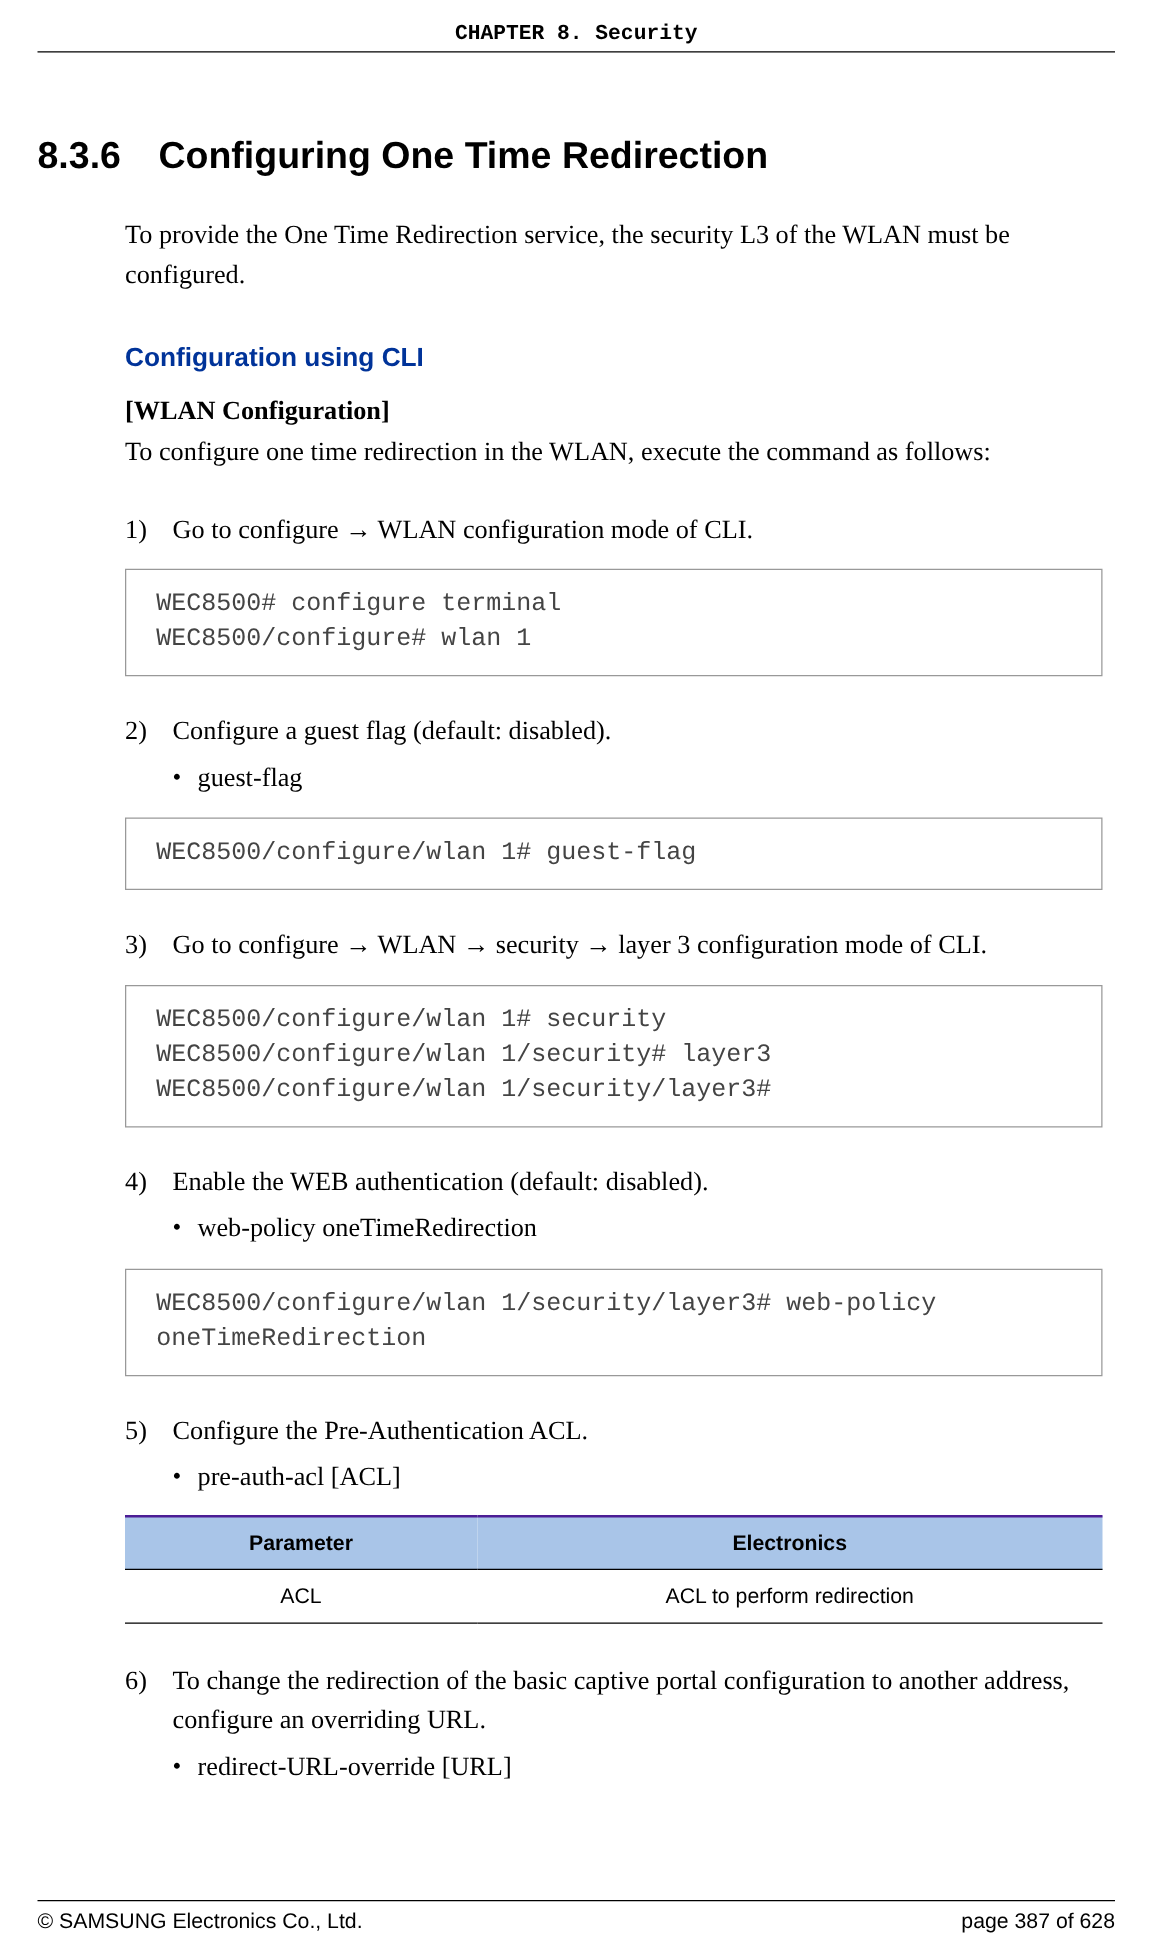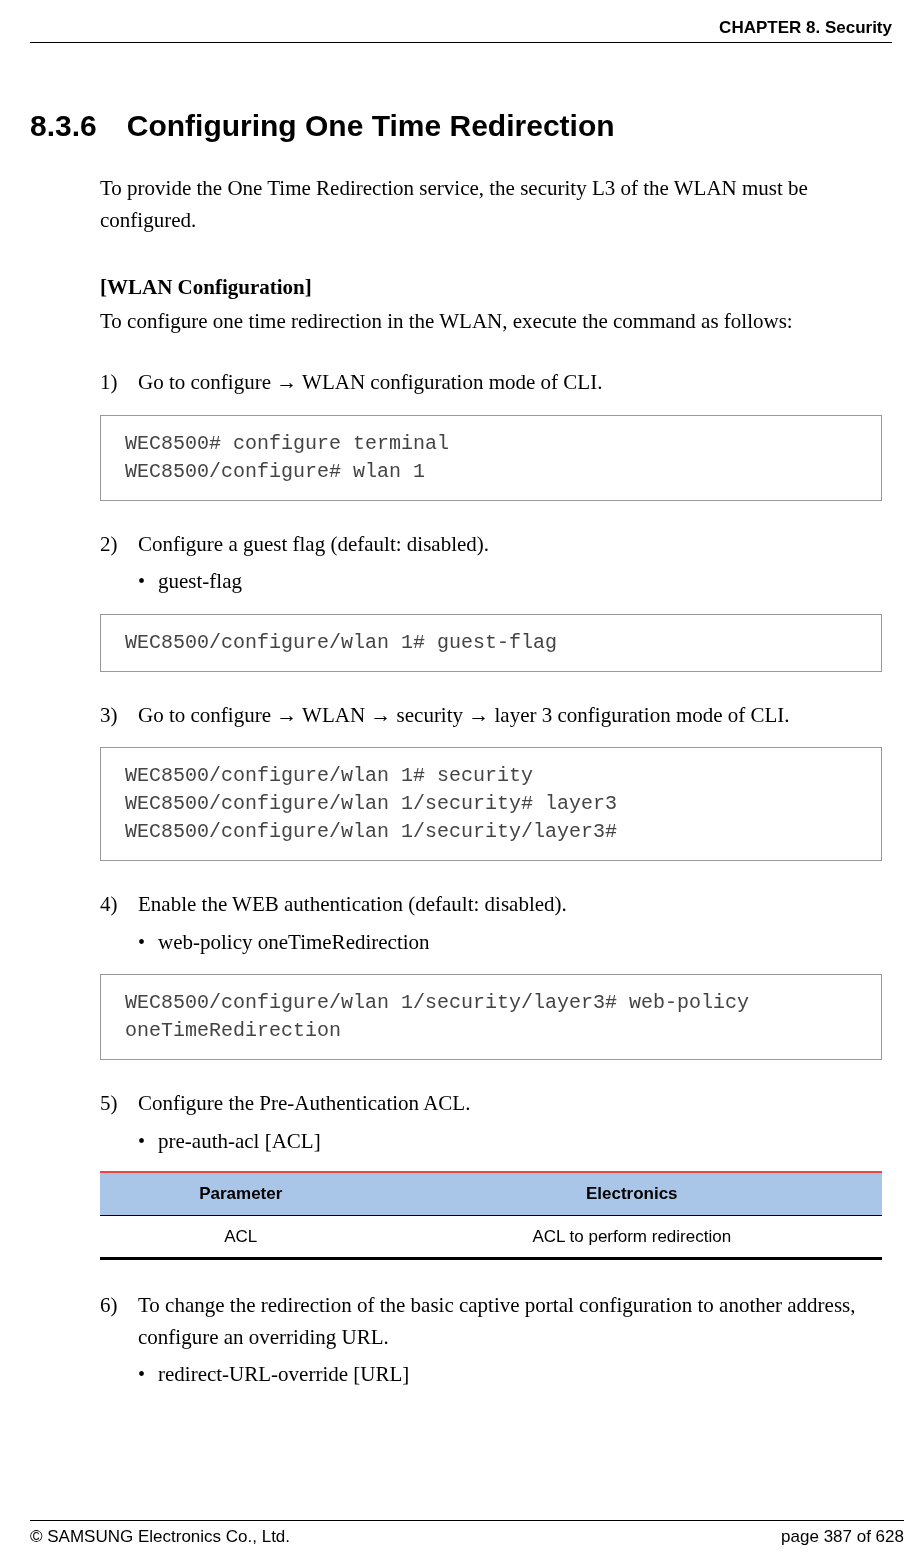--- a/index.html
+++ b/index.html
@@ -10,22 +10,22 @@
       background: #fff;
       width: 922px;
       height: 1565px;
       position: relative;
       padding: 0;
     }
     .page {
       padding: 18px 30px 0 30px;
     }
     .header {
-      text-align: right;
-      font-family: Liberation Sans, sans-serif;
+      text-align: center;
+      font-family: Liberation Mono, monospace;
       font-weight: bold;
       font-size: 17px;
       padding-bottom: 6px;
       margin-bottom: 60px;
     }
     .header-border {
       border-top: 1px solid #000;
       margin-top: 4px;
     }
     .section-heading {
@@ -99,37 +99,37 @@
     }
     .param-table {
       border-collapse: collapse;
       width: 100%;
       margin: 14px 0 30px 0;
       font-family: Arial, Helvetica, sans-serif;
       font-size: 17px;
     }
     .param-table th {
       background: #a9c5e8;
-      border-top: 2px solid #ef4444;
+      border-top: 2px solid #4c1d95;
       border-bottom: 1px solid #000;
       padding: 8px 6px;
       font-weight: bold;
       text-align: center;
     }
     .param-table td {
-      border-bottom: 3px solid #000000;
+      border-bottom: 1px solid #000000;
       padding: 8px 6px;
       text-align: center;
     }
     .param-table th:first-child { width: 36%; }
     .footer {
       position: absolute;
       bottom: 18px;
       left: 30px;
-      right: 18px;
+      right: 30px;
       font-family: Arial, Helvetica, sans-serif;
       font-size: 17px;
     }
     .footer-line {
       border-top: 1px solid #000;
       margin-bottom: 6px;
     }
     .footer-row {
       display: flex;
       justify-content: space-between;
@@ -144,20 +144,21 @@
     <div class="header-border"></div>
   </div>
 
   <h1 class="section-heading">
     <span class="section-number">8.3.6</span><span>Configuring One Time Redirection</span>
   </h1>
 
   <div class="body-text">
     <p class="intro-para">To provide the One Time Redirection service, the security L3 of the WLAN must be configured.</p>
 
+    <p class="subhead-blue">Configuration using CLI</p>
     <p class="subhead-bold">[WLAN Configuration]</p>
     <p class="plain-para">To configure one time redirection in the WLAN, execute the command as follows:</p>
 
     <div class="ol-block">
       <div class="ol-item">
         <div class="ol-num">1)</div>
         <div class="ol-text">Go to configure → WLAN configuration mode of CLI.</div>
       </div>
     </div>
     <div class="code-box">WEC8500# configure terminal

